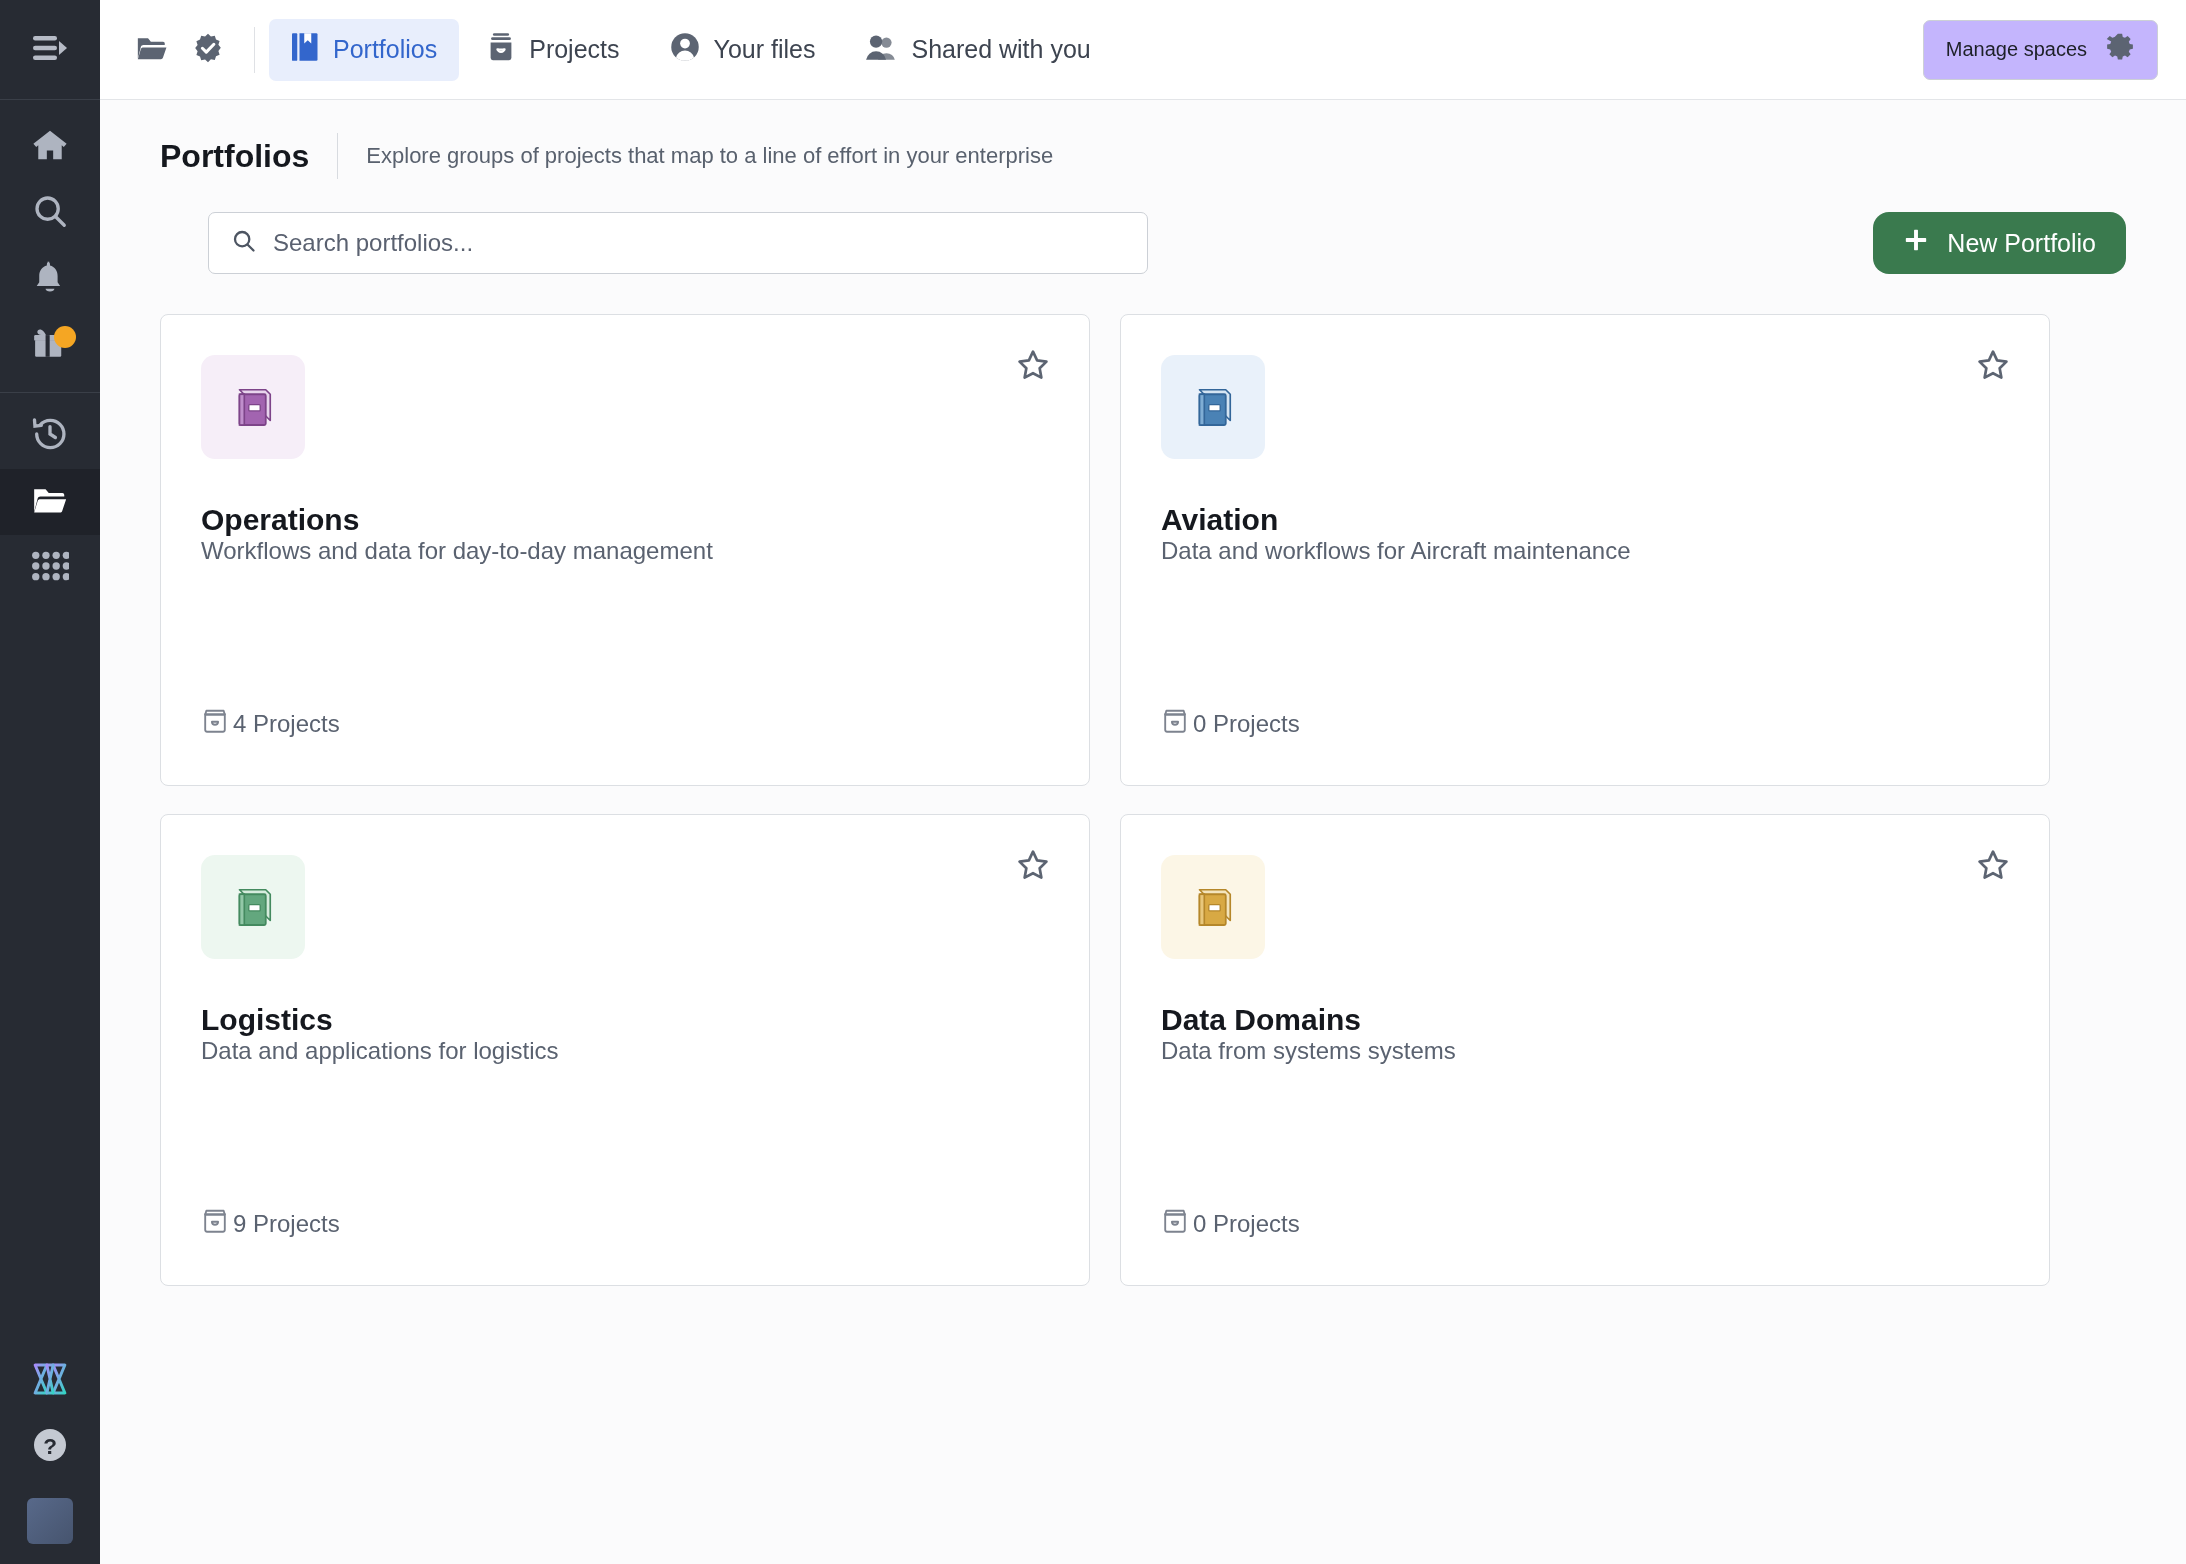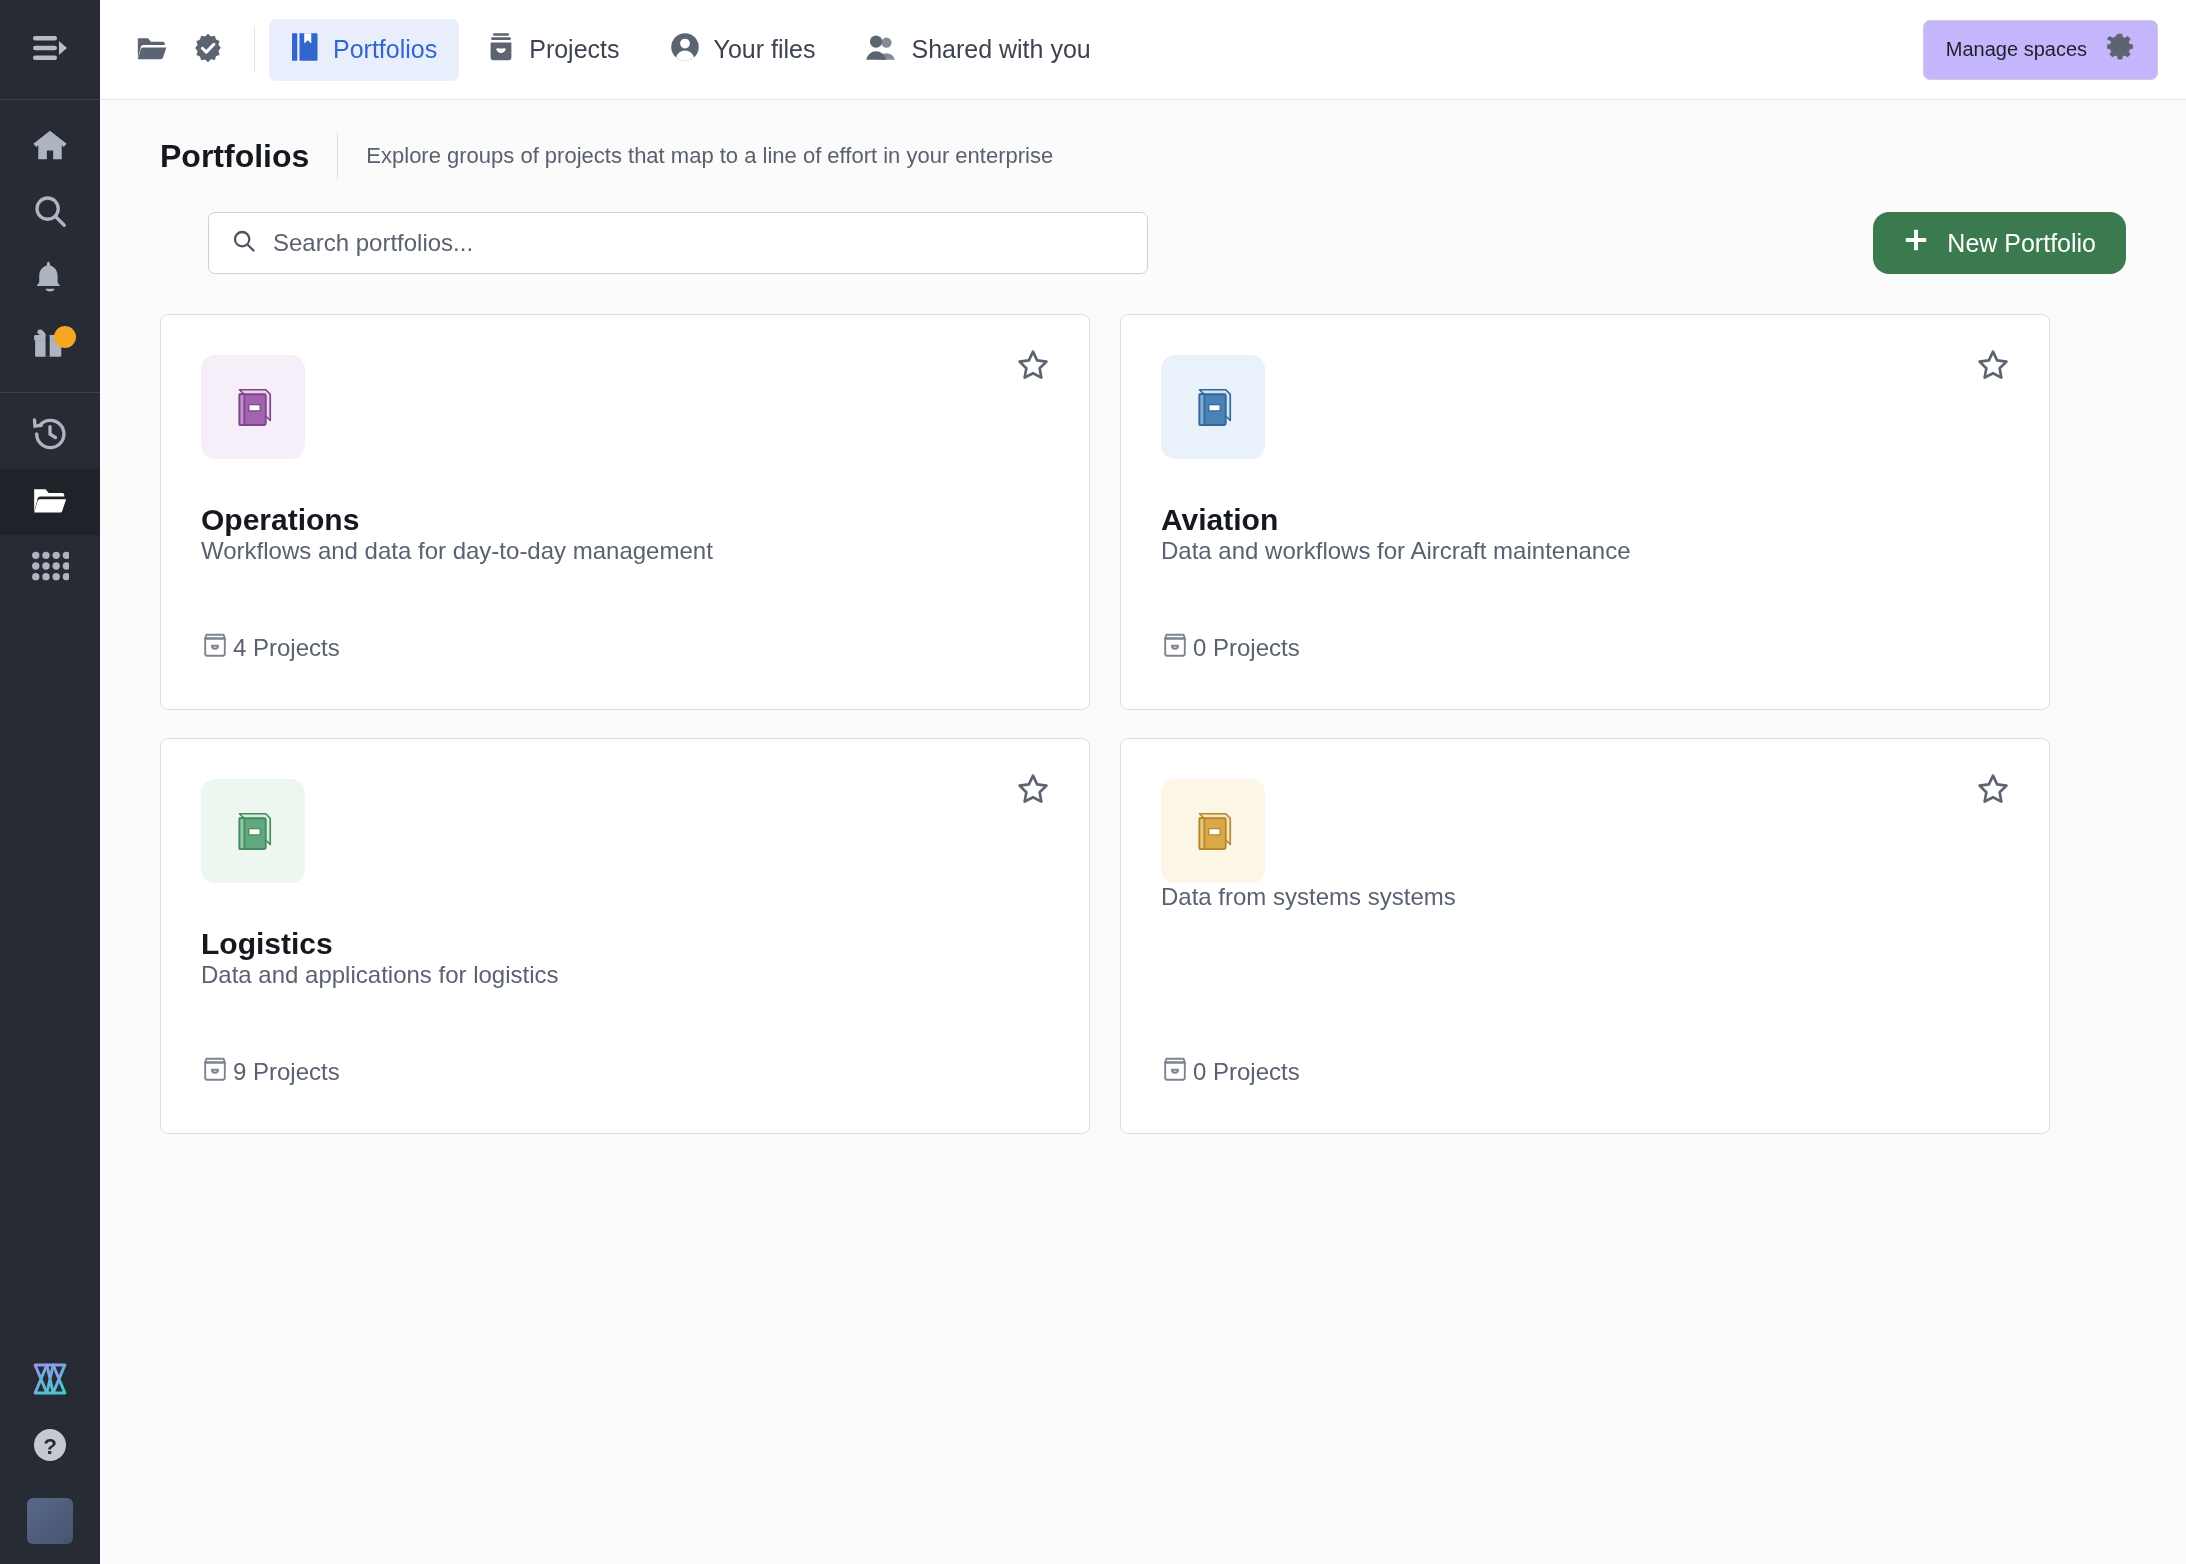--- a/index.html
+++ b/index.html
@@ -112,21 +112,21 @@
   }
 
   
   .grid {
     display: grid;
     grid-template-columns: repeat(2, 930px);
     gap: 28px 30px;
   }
   .card {
     position: relative;
-    height: 396px;
+    height: 472px;
     background: #fff;
     border: 1px solid #dcdfe3;
     border-radius: 8px;
     padding: 40px 40px 0 40px;
     cursor: pointer;
   }
   .card-star {
     position: absolute; top: 30px; right: 34px;
     width: 44px; height: 44px;
     display: flex; align-items: center; justify-content: center;
@@ -494,20 +494,21 @@
             </span>
           </div>
           <div class="card-icon" style="background:#fcf6e6">
             <svg width="54" height="54" viewBox="0 0 36 36">
               <path d="M9 6.5 L26.5 6.5 L29.5 9.5 L29.5 27 L26.5 24 Z" fill="#f3e4bd" stroke="#b5872a" stroke-width="1.1" stroke-linejoin="round"></path>
               <rect x="9" y="9.5" width="17.5" height="20.5" rx="1" fill="#d8a944" stroke="#b5872a" stroke-width="1.2"></rect>
               <rect x="9" y="9.5" width="3.2" height="20.5" fill="#e8c77c" stroke="#b5872a" stroke-width="1.1"></rect>
               <rect x="15.2" y="16.4" width="7.6" height="4.2" rx="0.6" fill="#ffffff" stroke="#b5872a" stroke-width="0.9"></rect>
             </svg>
           </div>
+          <div class="card-name">Data Domains</div>
           <div class="card-desc">Data from systems systems</div>
           <div class="card-foot">
             <span>
               <svg width="28" height="28" viewBox="0 0 24 24" fill="none" stroke="#7d838f" stroke-width="1.6">
                 <path d="M3.6 6.4h16.8v13.2a1.6 1.6 0 01-1.6 1.6H5.2a1.6 1.6 0 01-1.6-1.6z"></path>
                 <path d="M4.6 3.2h14.8l1 3.2H3.6z" stroke-linejoin="round"></path>
                 <path d="M9.4 12.6h5.2" stroke-linecap="round"></path>
                 <path d="M9.4 12.6a2.6 2.6 0 005.2 0"></path>
               </svg>
             </span>

